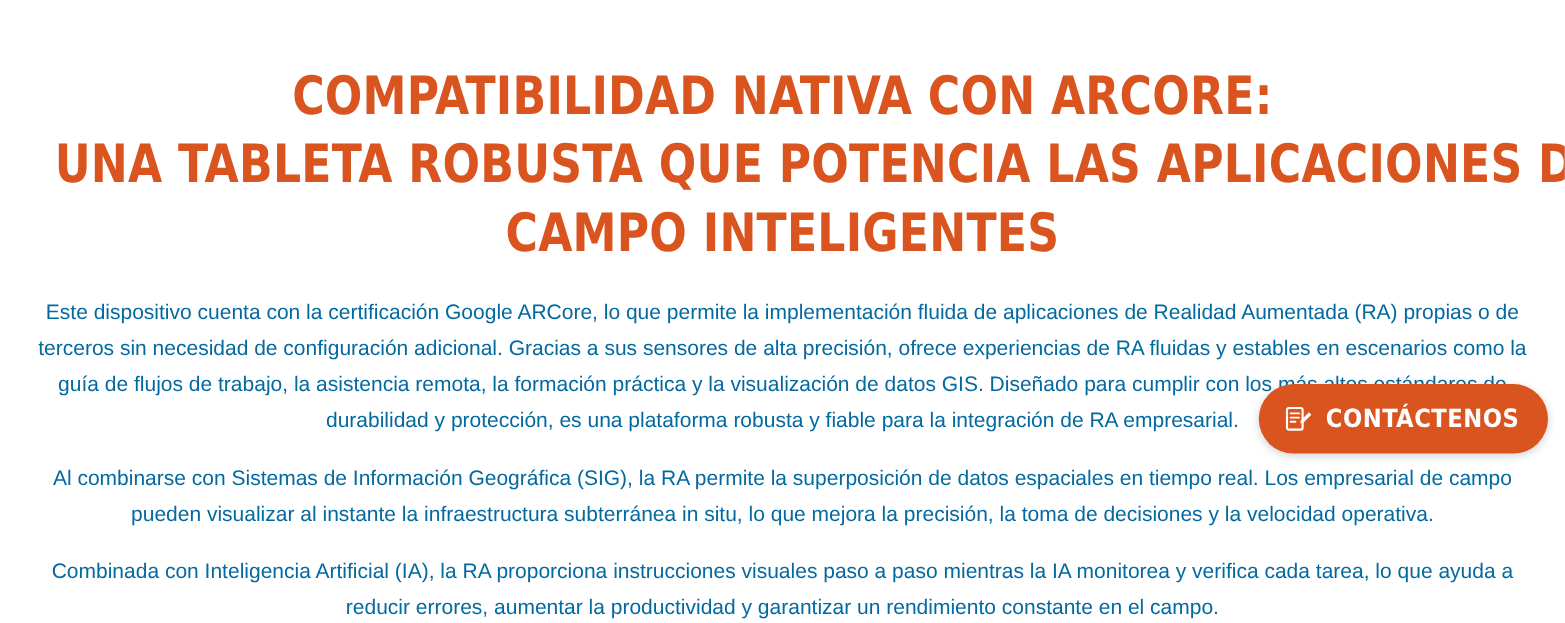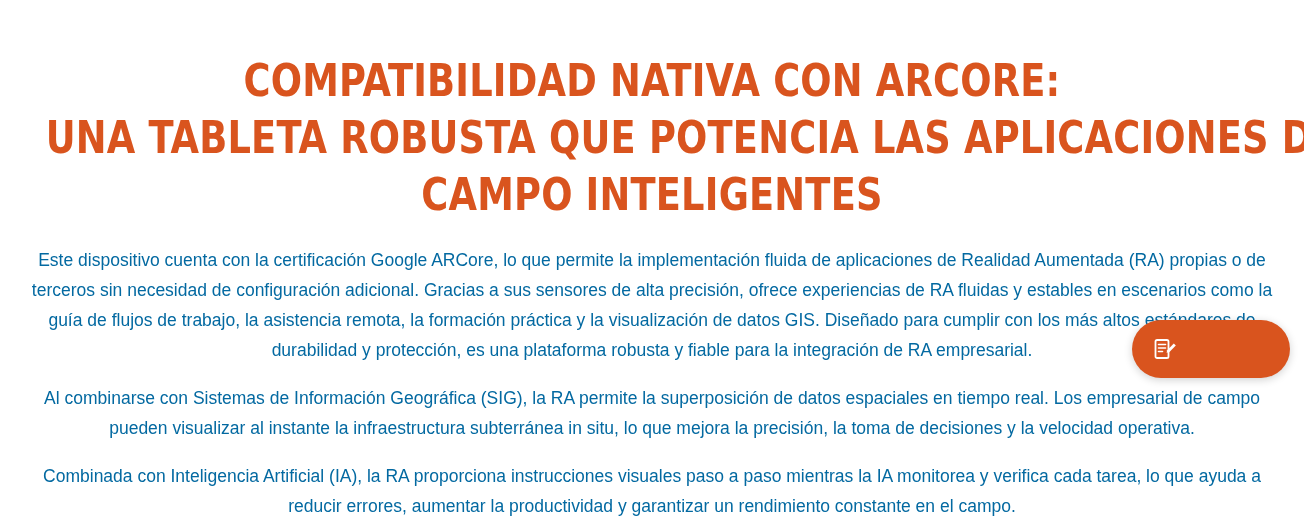--- a/index.html
+++ b/index.html
@@ -117,15 +117,16 @@
   <button class="contact-btn">
     <span class="icon">
       <svg viewBox="0 0 24 24" width="24" height="24" aria-hidden="true">
         <rect x="2.5" y="3" width="13" height="18" rx="1.6" fill="none" stroke="#ffffff" stroke-width="1.8"></rect>
         <line x1="5.5" y1="7.5" x2="12.5" y2="7.5" stroke="#ffffff" stroke-width="1.6" stroke-linecap="round"></line>
         <line x1="5.5" y1="11" x2="12.5" y2="11" stroke="#ffffff" stroke-width="1.6" stroke-linecap="round"></line>
         <line x1="5.5" y1="14.5" x2="9.5" y2="14.5" stroke="#ffffff" stroke-width="1.6" stroke-linecap="round"></line>
         <path d="M20.8 6.6l2.0 2.0-6.6 6.6-2.6 0.6 0.6-2.6z" fill="#ffffff"></path>
       </svg>
     </span>
+    <span class="label">CONTÁCTENOS</span>
   </button>
 
 </div>
 
 </body></html>

